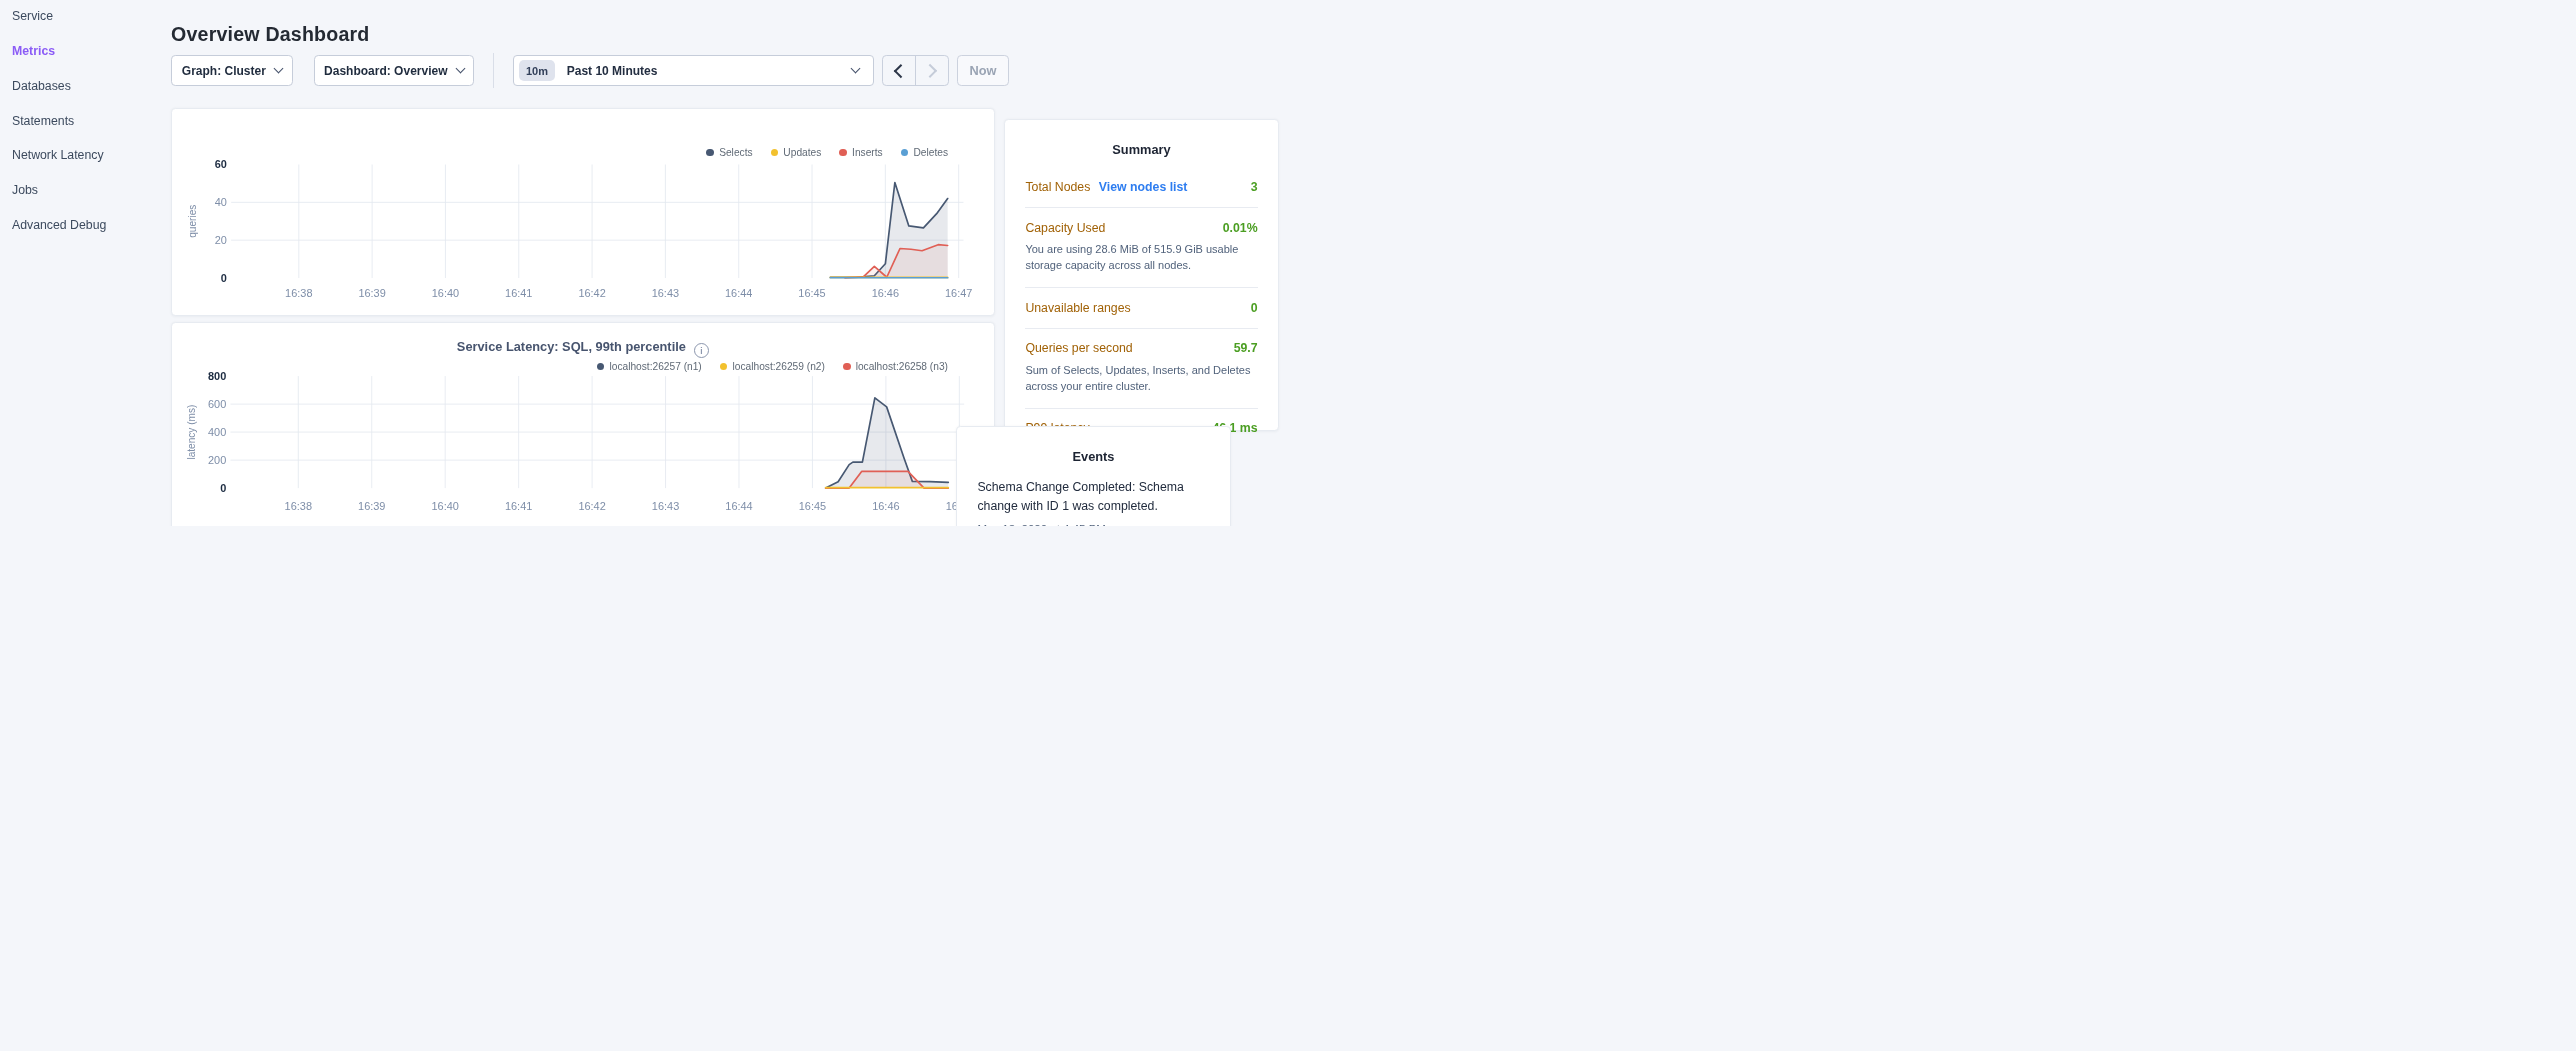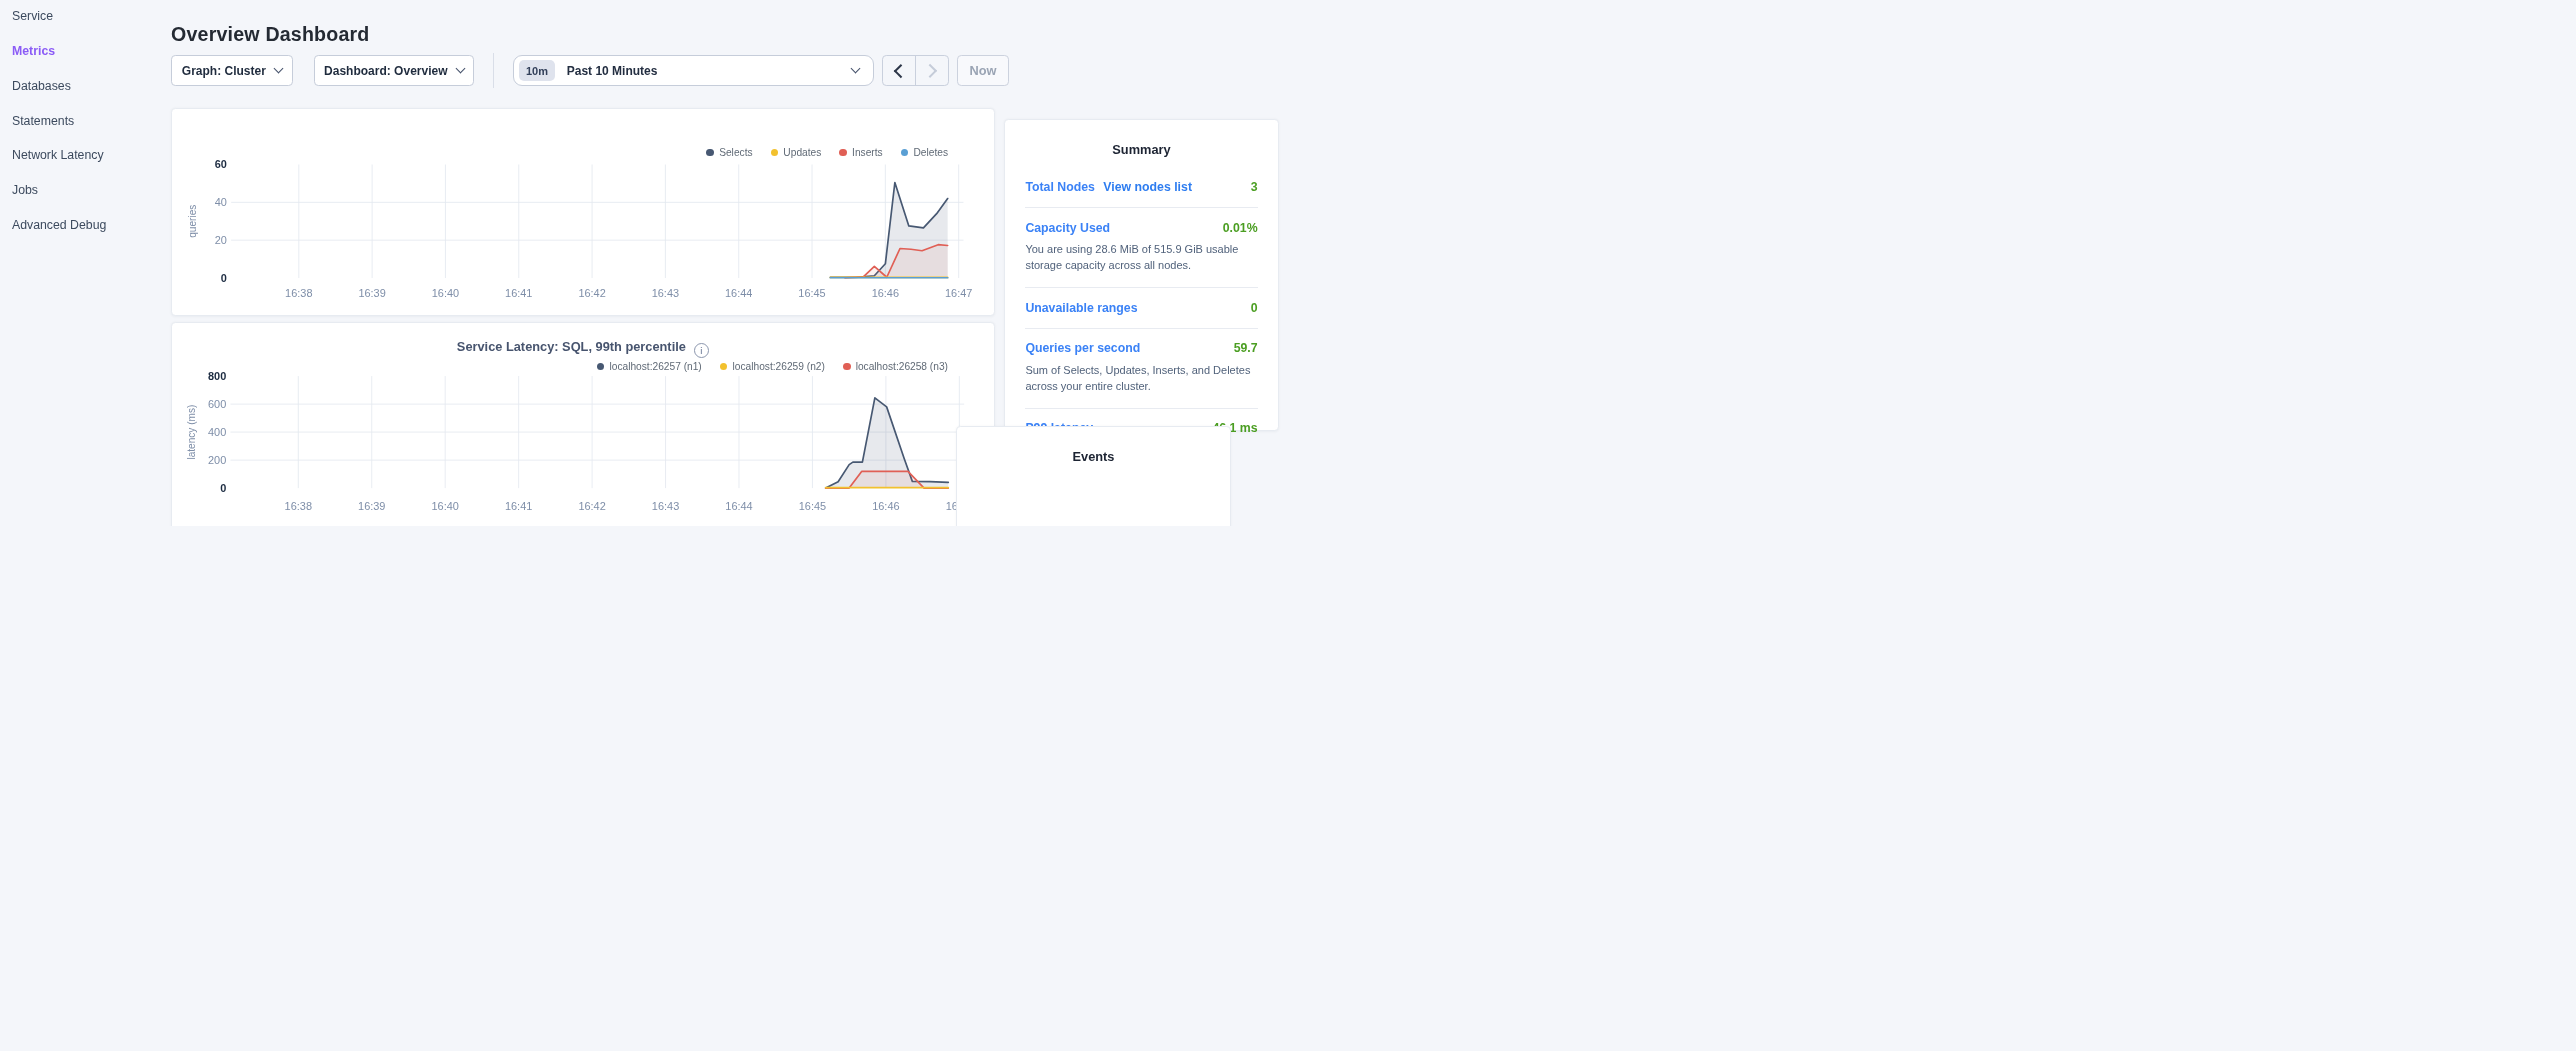--- a/index.html
+++ b/index.html
@@ -16,21 +16,21 @@
   .main-title{position:absolute;left:171px;top:9.4px;font-size:19.6px;font-weight:600;color:#242a33;letter-spacing:0.2px;}
   
   .controls{position:absolute;left:171px;top:55px;height:31px;width:842px;}
   .btn-dd{position:absolute;top:0;height:31px;background:#fff;border:0.9px solid #c6cdda;border-radius:4.3px;
     display:flex;align-items:center;justify-content:center;gap:9.4px;font-size:12px;font-weight:700;color:#1f2b3d;
     box-sizing:border-box;cursor:pointer;font-family:inherit;}
   #dd-graph{left:0;width:122px;}
   #dd-dashboard{left:143px;width:160px;text-align:center;}
   .vdiv{position:absolute;left:322px;top:-1.7px;width:0.9px;height:35px;background:#d9dee8;}
   .timepicker{position:absolute;left:342px;top:0;width:361px;height:31px;background:#fff;border:0.9px solid #c6cdda;
-    border-radius:9px;display:flex;align-items:center;box-sizing:border-box;padding:0 13.6px 0 5.1px;cursor:pointer;}
+    border-radius:4px;display:flex;align-items:center;box-sizing:border-box;padding:0 13.6px 0 5.1px;cursor:pointer;}
   .badge{background:#dfe3ed;border-radius:5.1px;font-size:11px;font-weight:700;color:#33405a;padding:4.3px 6.8px;margin-right:12px;}
   .tp-label{font-size:12px;font-weight:700;color:#232e41;flex:1;text-align:left;}
   .chev{width:6px;height:6px;border-right:1.4px solid #44506a;border-bottom:1.4px solid #44506a;
     transform:rotate(45deg);display:inline-block;margin-top:-3.4px;flex:0 0 auto;}
   .pager{position:absolute;left:711px;top:0;width:67px;height:31px;border:0.9px solid #c9d0dd;border-radius:4.3px;
     display:flex;box-sizing:border-box;overflow:hidden;}
   .pager button{flex:1;background:transparent;border:none;display:flex;align-items:center;justify-content:center;cursor:pointer;padding:0;}
   .pager button + button{border-left:0.9px solid #c9d0dd;}
   .chev-l{width:7.7px;height:7.7px;border-left:2.2px solid #2c3648;border-bottom:2.2px solid #2c3648;transform:rotate(45deg);margin-left:3.4px;}
   .chev-r{width:7.7px;height:7.7px;border-right:2.2px solid #c5ccd9;border-bottom:2.2px solid #c5ccd9;transform:rotate(-45deg);margin-right:3.4px;}
@@ -54,21 +54,21 @@
   .xlab{fill:#7e8ea8;font-size:13px;text-anchor:middle;font-family:"Liberation Sans",sans-serif;}
   .ylab{fill:#7e8ea8;font-size:13px;text-anchor:end;font-family:"Liberation Sans",sans-serif;}
   .ylab.strong{fill:#1c2b41;font-weight:700;}
   .unit{fill:#7e8ea8;font-size:12px;text-anchor:middle;font-family:"Liberation Sans",sans-serif;}
   
   .panel-title{text-align:center;font-size:12.8px;font-weight:700;color:#1d2433;margin:22px 0 0;}
   .sum-rows{margin:10.2px 20.4px 0;}
   .sum-row{padding:12.8px 0;border-bottom:0.9px solid #e8ebf1;}
   .sum-row:last-child{border-bottom:none;}
   .sum-line{display:flex;align-items:baseline;gap:8.5px;font-size:12.3px;}
-  .sum-label{font-weight:700;color:#3b82f6;white-space:nowrap;}
+  .sum-label{font-weight:400;color:#a16207;white-space:nowrap;}
   .sum-link{color:#2e7df0;font-weight:700;cursor:pointer;white-space:nowrap;}
   .sum-value{margin-left:auto;color:#4b9e22;font-weight:700;white-space:nowrap;}
   .sum-note{margin-top:7.7px;font-size:11px;color:#51627b;line-height:1.45;}
   .event-item{margin:13.6px 20.4px 0;}
   .event-text{font-size:12.3px;color:#222c3e;line-height:1.6;}
   .event-time{margin-top:6px;font-size:11.5px;color:#54657e;}
 </style>
 </head>
 <body>
 
@@ -256,14 +256,20 @@
         <div class="sum-line">
           <span class="sum-label">P99 latency</span>
           <span class="sum-value">46.1 ms</span>
         </div>
       </div>
     </div>
 </aside>
 
 <aside class="card" id="events-card">
   <div class="panel-title">Events</div>
+  <div id="events-list">
+      <div class="event-item">
+        <div class="event-text">Schema Change Completed: Schema change with ID 1 was completed.</div>
+        <div class="event-time">May 13, 2020 at 4:45 PM</div>
+      </div>
+    </div>
 </aside>
 
 
 </body></html>

